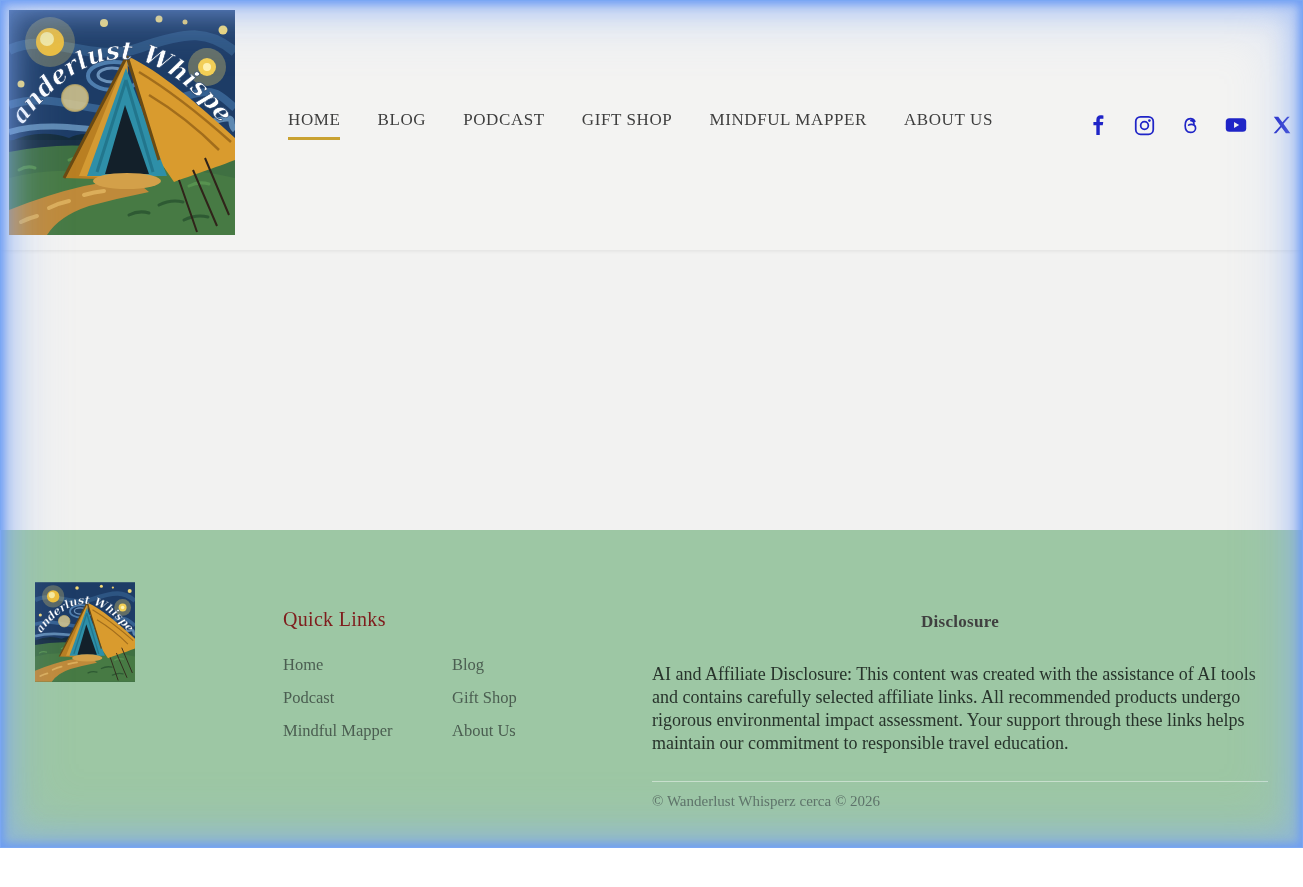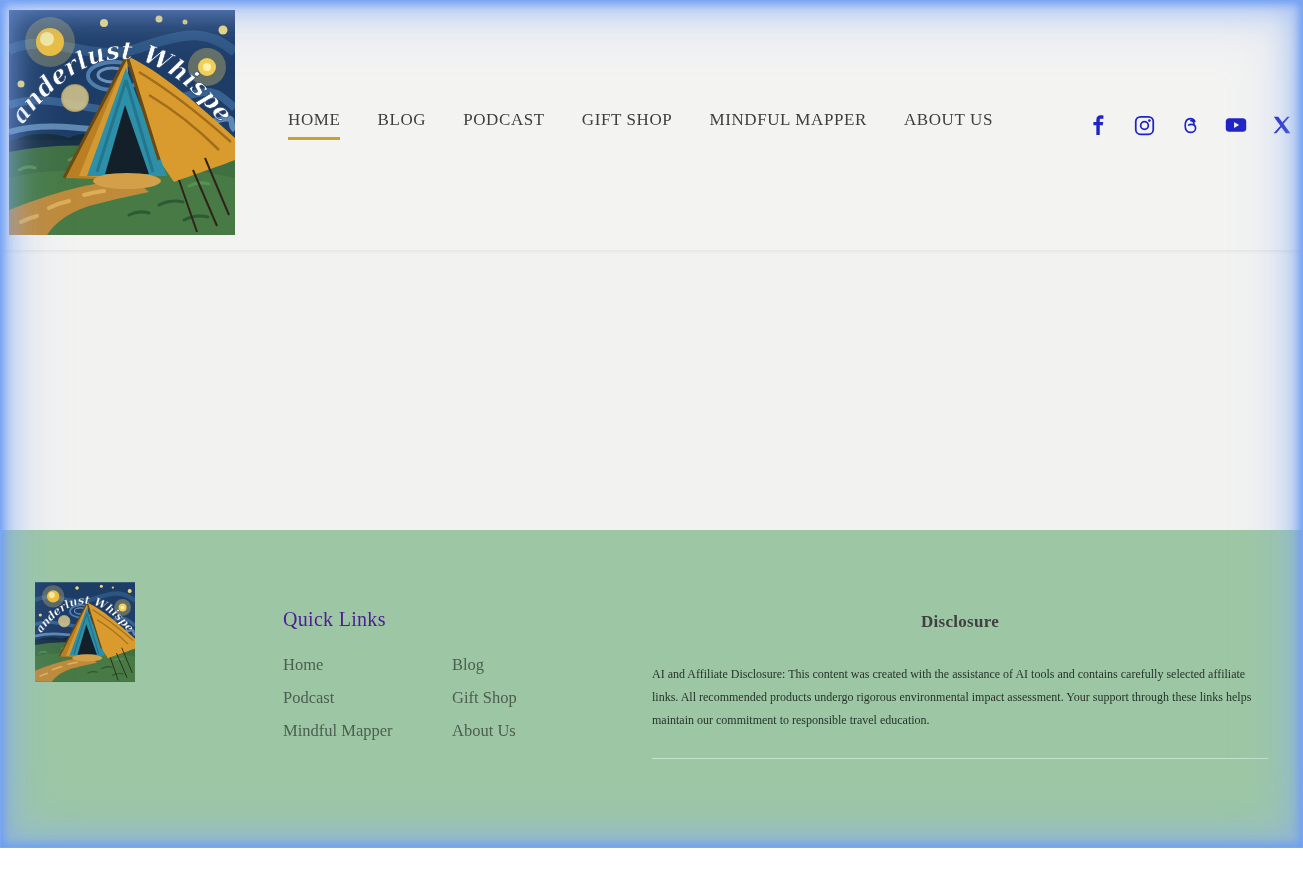--- a/index.html
+++ b/index.html
@@ -53,34 +53,34 @@
   
   footer {
     position:absolute; top:530px; left:0; right:0; bottom:0;
     background:#9dc7a4; z-index:1;
   }
   .footer-logo { position:absolute; left:35px; top:52px; width:100px; height:100px; }
   .footer-logo svg { display:block; }
 
   .quick-links-title {
     position:absolute; left:283px; top:78px;
-    font-size:20px; font-weight:400; color:#4c1d95; letter-spacing:.3px;
+    font-size:20px; font-weight:400; color:#7f1d1d; letter-spacing:.3px;
   }
   ul.f-col { position:absolute; top:125px; list-style:none; }
   ul.f-col.col1 { left:283px; }
   ul.f-col.col2 { left:452px; }
   ul.f-col li { height:33px; }
   ul.f-col a { font-size:16.5px; color:#4b5e51; text-decoration:none; cursor:pointer; }
 
   .disclosure { position:absolute; left:652px; top:82px; width:616px; }
   .disclosure-title {
     text-align:center; font-size:17px; font-weight:700; color:#404040; letter-spacing:.3px;
   }
   .disclosure-text {
-    margin-top:31px; font-size:12px; line-height:23px; color:#27332b;
+    margin-top:31px; font-size:18px; line-height:23px; color:#27332b;
   }
   .disclosure-divider {
     margin-top:26px; border:none; border-top:1px solid rgba(255,255,255,.45); height:0;
   }
   .copyright { margin-top:11px; font-size:15px; color:#5c7164; }
 </style>
 </head>
 <body>
 
 <svg width="0" height="0" style="position:absolute" aria-hidden="true">
@@ -220,17 +220,18 @@
     <ul class="f-col col2">
       <li><a href="#">Blog</a></li>
       <li><a href="#">Gift Shop</a></li>
       <li><a href="#">About Us</a></li>
     </ul>
 
     <div class="disclosure">
       <h3 class="disclosure-title">Disclosure</h3>
       <p class="disclosure-text">AI and Affiliate Disclosure: This content was created with the assistance of AI tools and contains carefully selected affiliate links. All recommended products undergo rigorous environmental impact assessment. Your support through these links helps maintain our commitment to responsible travel education.</p>
       <hr class="disclosure-divider">
+      <div class="copyright">© Wanderlust Whisperz cerca © 2026</div>
     </div>
   </footer>
 
   <div class="glow-frame"></div>
 </div>
 
 </body></html>

